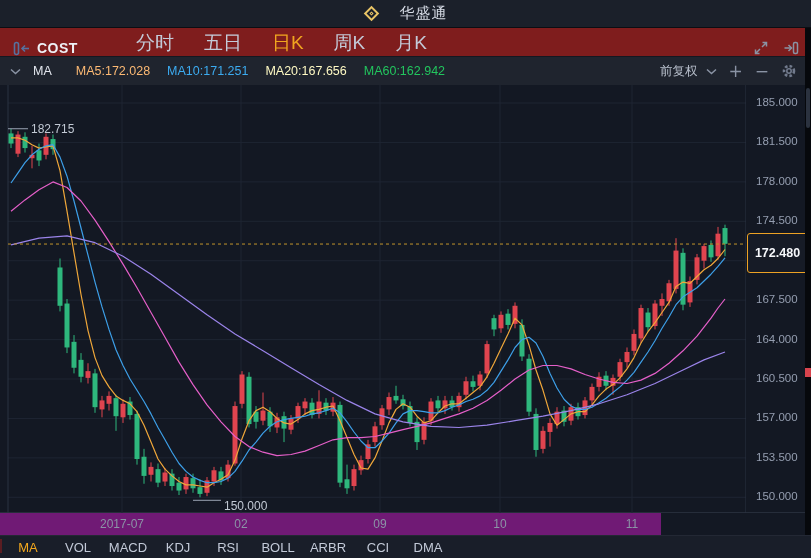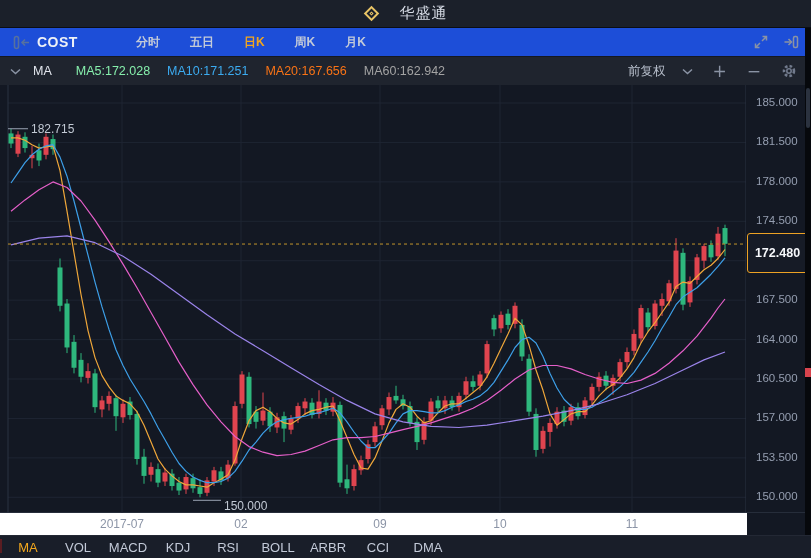--- a/index.html
+++ b/index.html
@@ -14,43 +14,43 @@
   .brand { display:flex; align-items:center; gap:20px; }
   .logo { position:relative; width:16px; height:16px; display:inline-block; }
   .logo .d1 { position:absolute; left:2px; top:2px; width:11px; height:11px;
     border:2px solid #e9c466; transform:rotate(45deg); }
   .logo .d2 { position:absolute; left:6px; top:6px; width:3px; height:3px;
     border:1.5px solid #e9c466; transform:rotate(45deg); }
   .app-title { color:#d6dbe5; font-size:15px; letter-spacing:1px; }
 
   
   .toolbar { position:absolute; top:28px; left:0; width:811px; height:29px;
-    background:#1d4ed8; border-bottom:1px solid #141821;
-    display:flex; align-items:center; }
+    background:#7f1d1d; border-bottom:1px solid #141821;
+    display:flex; align-items:flex-end; }
   .collapse-btn { margin-left:13px; width:20px; height:16px; display:flex;
     align-items:center; cursor:pointer; }
   .symbol { margin-left:4px; color:#eef1f6; font-size:14px; font-weight:bold;
     letter-spacing:0.5px; }
   .period-tabs { display:flex; margin-left:58px; gap:30px; }
-  .ptab { color:#c3cad8; font-size:12px; cursor:pointer; white-space:nowrap;font-weight:bold; }
+  .ptab { color:#c3cad8; font-size:19px; cursor:pointer; white-space:nowrap; }
   .ptab.active { color:#f0a51f; }
   .toolbar-right { margin-left:auto; margin-right:12px; display:flex; gap:14px;
     align-items:center; }
   .tb-icon { width:16px; height:16px; display:flex; align-items:center;
     justify-content:center; cursor:pointer; }
 
   
   .indbar { position:absolute; top:57px; left:0; width:811px; height:28px;
     background:#1f242e; display:flex; align-items:center; }
   .chev { display:inline-flex; margin-left:10px; cursor:pointer; }
   .ind-name { margin-left:12px; color:#e2e6ed; font-size:12.5px; cursor:pointer; }
   .ma-values { display:flex; margin-left:24px; gap:17px; }
   .ma-chip { font-size:12.5px; white-space:nowrap; }
   .indbar-right { margin-left:auto; margin-right:14px; display:flex;
-    align-items:center; gap:20px; }
+    align-items:center; gap:12px; }
   .adjust { color:#b9c0cd; font-size:12.5px; cursor:pointer; }
   .pm { color:#8a93a4; font-size:17px; line-height:1; cursor:pointer;
     font-family:"DejaVu Sans",sans-serif; }
 
   
   .chart-wrap { position:absolute; top:85px; left:0; width:811px; height:428px;
     background:#131823; border-bottom:1px solid #262d3a; }
   .chart-svg { position:absolute; top:0; left:0; }
   .ylabels { position:absolute; top:0; left:746px; width:60px; height:428px; }
   .ylabel { position:absolute; left:10px; color:#959eb0; font-size:11.5px;
@@ -62,22 +62,22 @@
 
   
   .gutter { position:absolute; top:28px; left:805px; width:6px; height:507px;
     background:#06080c; z-index:4; }
   .gutter .thumb { position:absolute; top:60px; left:1px; width:4px; height:40px;
     background:#2b323f; border-radius:2px; }
   .gutter .tick { position:absolute; top:340px; left:0; width:6px; height:9px;
     background:#d8434d; }
 
   
-  .xaxis { position:absolute; top:513px; left:0; width:747px; height:22px;
-    background:#ffffff; }
+  .xaxis { position:absolute; top:513px; left:0; width:661px; height:22px;
+    background:#701a75; }
   .xlabel { position:absolute; top:4px; transform:translateX(-50%);
     color:#8b94a6; font-size:12px; white-space:nowrap; }
 
   
   .bottombar { position:absolute; top:535px; left:0; width:811px; height:23px;
     background:#191e29; border-top:1px solid #232834; display:flex;
     align-items:center; padding-left:3px; }
   .btab { width:50px; text-align:center; font-size:13px; color:#c3cad8;
     cursor:pointer; }
   .btab.active { color:#f3a81d; }
@@ -135,24 +135,24 @@
   </div>
 
   <div class="indbar">
     <span class="chev">
       <svg width="11" height="7" viewBox="0 0 11 7">
           <path d="M1 1.5 L5.5 5.5 L10 1.5" fill="none" stroke="#8a93a4" stroke-width="1.5"></path>
         </svg>
     </span>
     <span class="ind-name">MA</span>
     <div class="ma-values" id="ma-values">
-        <span class="ma-chip" style="color: #86efac;">MA5:172.028</span>
+        <span class="ma-chip" style="color: #fdba74;">MA5:172.028</span>
         <span class="ma-chip" style="color: rgb(60, 171, 240);">MA10:171.251</span>
-        <span class="ma-chip" style="color: #f97316;">MA20:167.656</span>
-        <span class="ma-chip" style="color: #a3a3a3;">MA60:162.942</span>
+        <span class="ma-chip" style="color: #fef9c3;">MA20:167.656</span>
+        <span class="ma-chip" style="color: #22c55e;">MA60:162.942</span>
       </div>
     <div class="indbar-right">
       <span class="adjust">前复权</span>
       <span class="chev" style="margin-left:-4px">
         <svg width="11" height="7" viewBox="0 0 11 7">
             <path d="M1 1.5 L5.5 5.5 L10 1.5" fill="none" stroke="#8a93a4" stroke-width="1.5"></path>
           </svg>
       </span>
       <span class="pm">+</span>
       <span class="pm">−</span>

